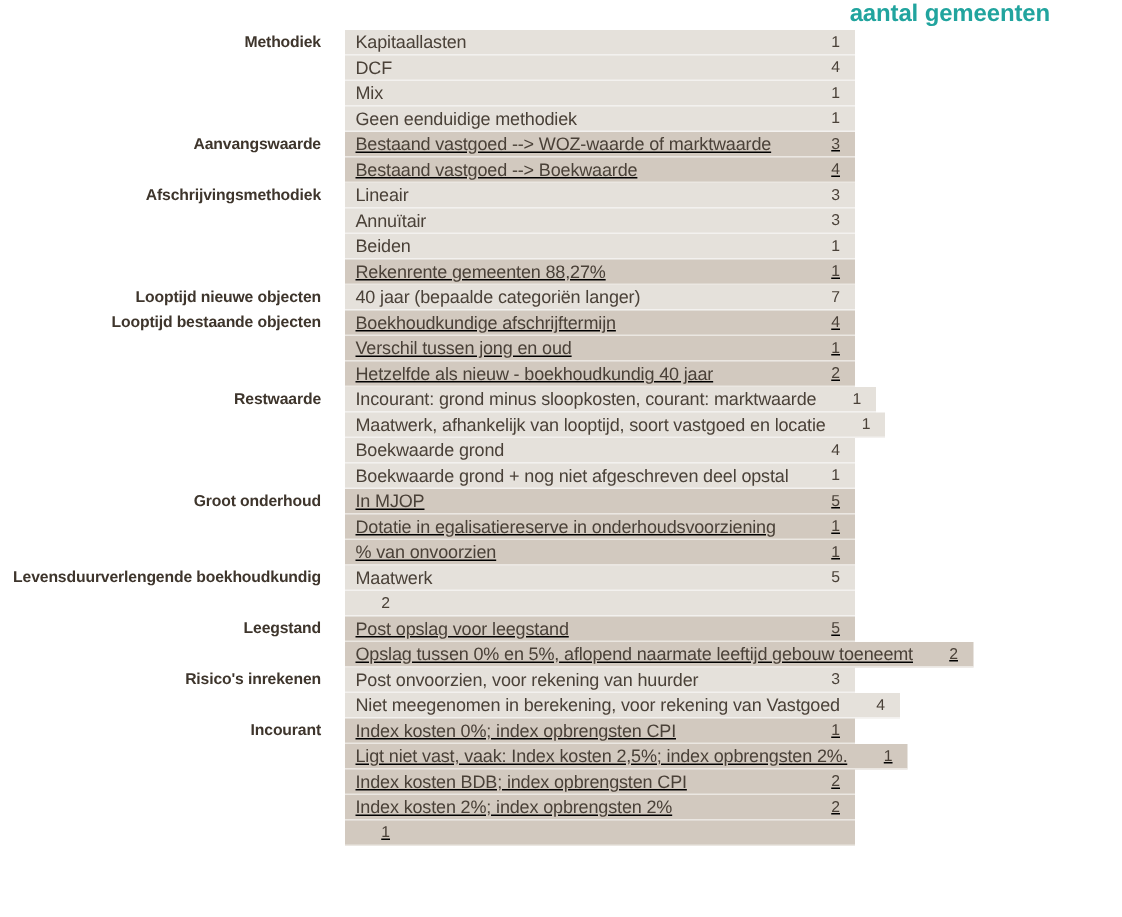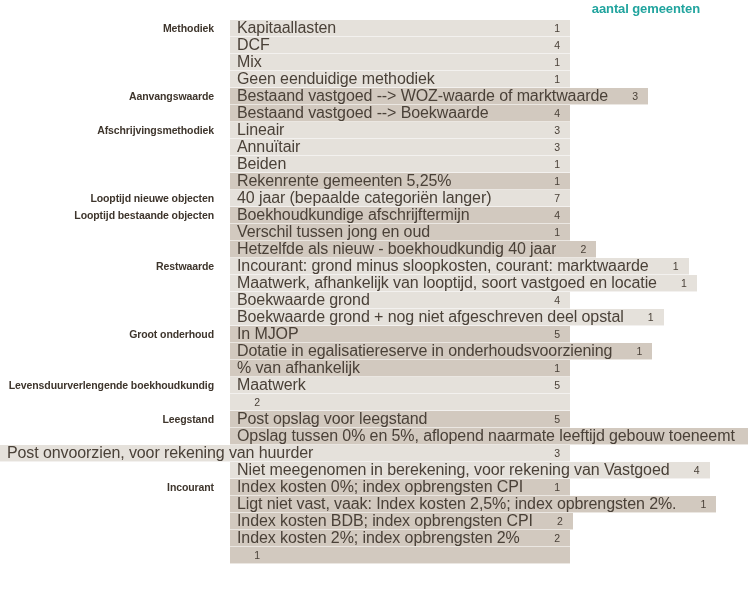--- a/index.html
+++ b/index.html
@@ -12,21 +12,21 @@
     position: relative;
     width: 748px;
     height: 611px;
     background: #ffffff;
     overflow: hidden;
   }
   .count-header {
     position: absolute;
     top: 1px;
     right: 48px;
-    font-size: 13px;
+    font-size: 16px;
     font-weight: bold;
     letter-spacing: -0.1px;
     color: var(--accent, #21a49e);
   }
   .table {
     position: absolute;
     top: 20px;
     left: 0;
     width: 570px;
   }
@@ -49,25 +49,25 @@
     flex: none;
   }
   .content-cell {
     flex: 1;
     display: flex;
     box-sizing: border-box;
     border-bottom: 1px solid rgba(255,255,255,0.55);
     line-height: 16px;
   }
   .row.light .content-cell { background: var(--row-light, #e5e1db); }
-  .row.dark  .content-cell { background: var(--row-dark, #d2c9bf); }
+  .row.dark  .content-cell { background: var(--row-dark, #d2c9bf); text-decoration: underline; }
   .option-text {
     flex: 1;
     padding-left: 7px;
-    font-size: 16px;
+    font-size: 12px;
     letter-spacing: -0.1px;
     color: var(--text-color, #4a4138);
     white-space: nowrap;
     overflow: hidden;
   }
   .count-value {
     width: 40px;
     flex: none;
     padding-right: 10px;
     box-sizing: border-box;
@@ -141,21 +141,21 @@
       <div class="row light">
         <div class="label-cell"></div>
         <div class="content-cell">
           <div class="option-text">Beiden</div>
           <div class="count-value">1</div>
         </div>
       </div>
       <div class="row dark">
         <div class="label-cell"></div>
         <div class="content-cell">
-          <div class="option-text">Rekenrente gemeenten 5,25%</div>
+          <div class="option-text">Rekenrente gemeenten 88,27%</div>
           <div class="count-value">1</div>
         </div>
       </div>
       <div class="row light">
         <div class="label-cell">Looptijd nieuwe objecten</div>
         <div class="content-cell">
           <div class="option-text">40 jaar (bepaalde categoriën langer)</div>
           <div class="count-value">7</div>
         </div>
       </div>
@@ -218,21 +218,21 @@
       <div class="row dark">
         <div class="label-cell"></div>
         <div class="content-cell">
           <div class="option-text">Dotatie in egalisatiereserve in onderhoudsvoorziening</div>
           <div class="count-value">1</div>
         </div>
       </div>
       <div class="row dark">
         <div class="label-cell"></div>
         <div class="content-cell">
-          <div class="option-text">% van afhankelijk</div>
+          <div class="option-text">% van onvoorzien</div>
           <div class="count-value">1</div>
         </div>
       </div>
       <div class="row light">
         <div class="label-cell">Levensduurverlengende boekhoudkundig</div>
         <div class="content-cell">
           <div class="option-text">Maatwerk</div>
           <div class="count-value">5</div>
         </div>
       </div>
@@ -250,20 +250,21 @@
         </div>
       </div>
       <div class="row dark">
         <div class="label-cell"></div>
         <div class="content-cell">
           <div class="option-text">Opslag tussen 0% en 5%, aflopend naarmate leeftijd gebouw toeneemt</div>
           <div class="count-value">2</div>
         </div>
       </div>
       <div class="row light">
+        <div class="label-cell">Risico's inrekenen</div>
         <div class="content-cell">
           <div class="option-text">Post onvoorzien, voor rekening van huurder</div>
           <div class="count-value">3</div>
         </div>
       </div>
       <div class="row light">
         <div class="label-cell"></div>
         <div class="content-cell">
           <div class="option-text">Niet meegenomen  in berekening, voor rekening van Vastgoed</div>
           <div class="count-value">4</div>

